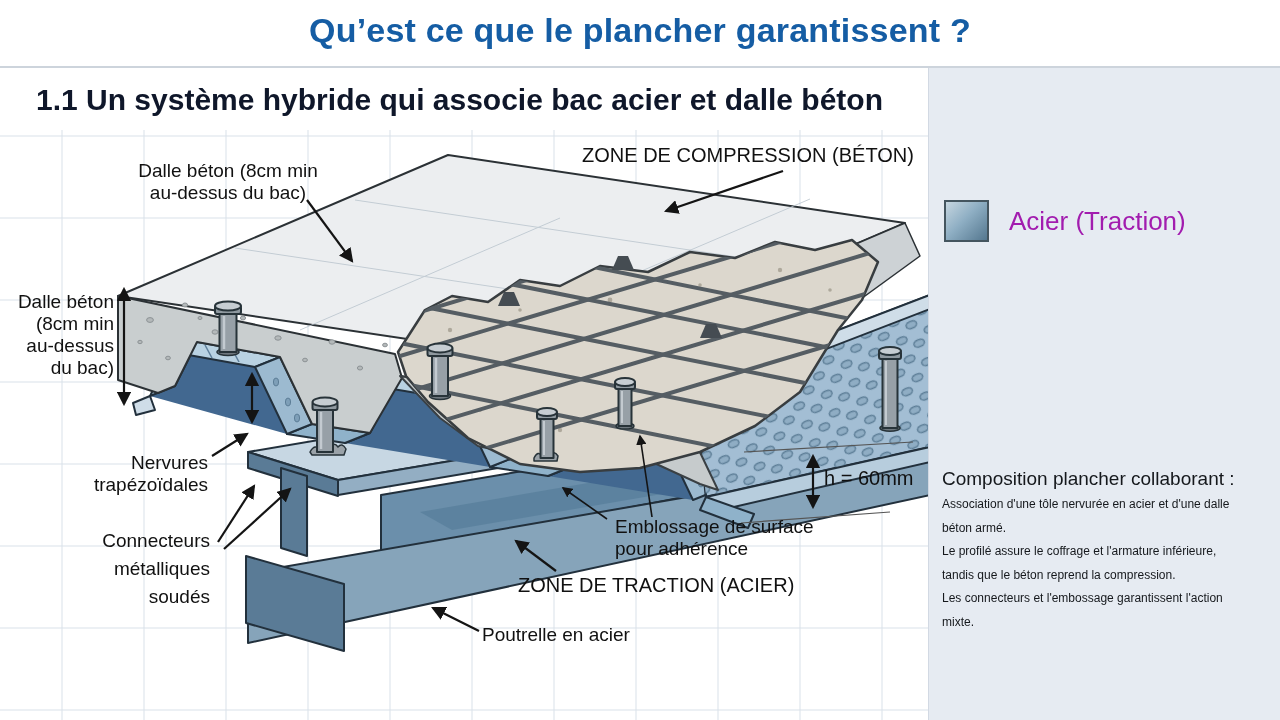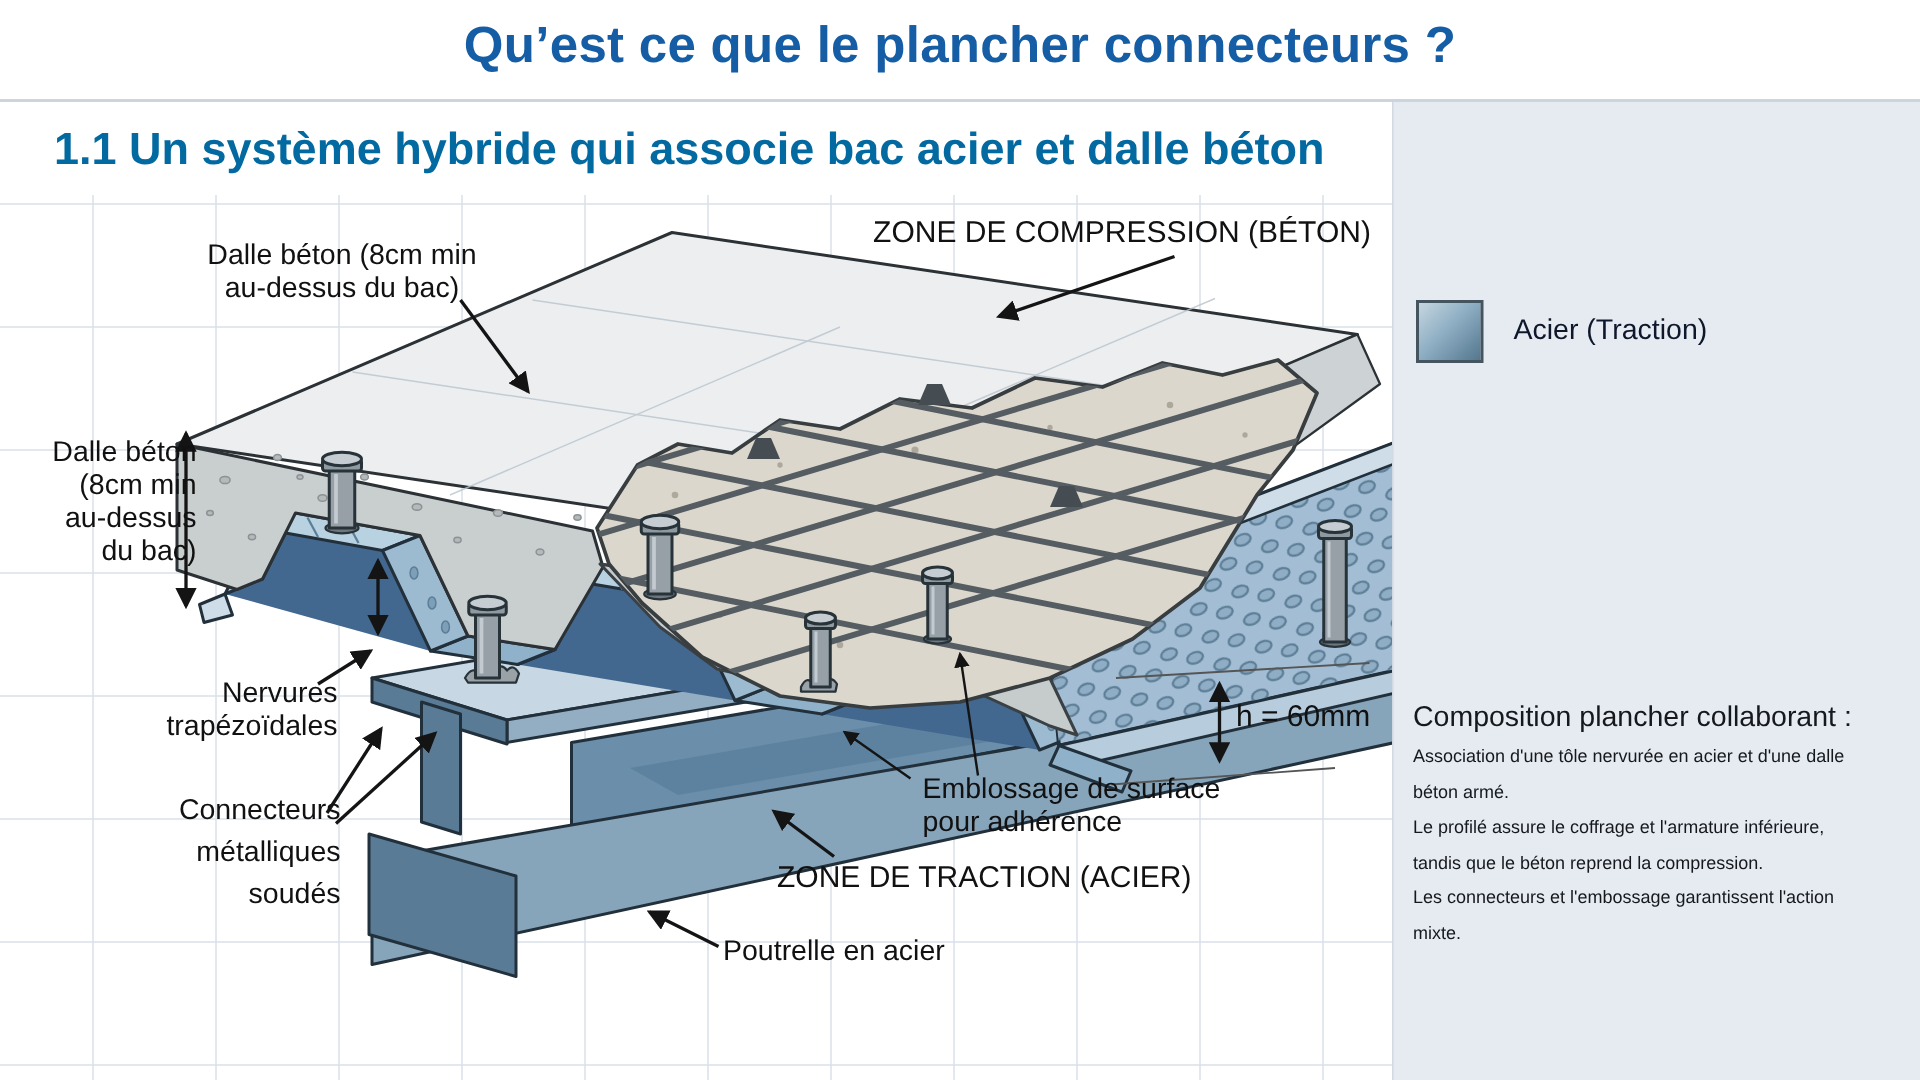--- a/index.html
+++ b/index.html
@@ -3,50 +3,50 @@
 <meta charset="utf-8">
 <style>
   html,body{margin:0;padding:0;background:#888;}
   .stage{position:relative;width:1280px;height:720px;background:#ffffff;overflow:hidden;
          font-family:"Liberation Sans",sans-serif;color:#141414;}
   
   .hdr{position:absolute;left:0;top:0;width:1280px;height:66px;background:#ffffff;
        border-bottom:2px solid #cdd4dc;}
   .hdr h1{margin:0;padding-top:11px;text-align:center;font-size:34px;font-weight:bold;
           color:#155da4;letter-spacing:.2px;}
-  .subtitle{position:absolute;left:36px;top:83px;font-size:30px;font-weight:bold;color:#0369a1;}
+  .subtitle{position:absolute;left:36px;top:83px;font-size:30px;font-weight:bold;color:#0f172a;}
   
   .diag{position:absolute;left:0;top:68px;width:928px;height:652px;}
   
   .lbl{position:absolute;white-space:pre-line;font-size:19px;line-height:22px;color:#111;}
   .lbl.bold{font-weight:normal;font-size:20px;}
-  .lbl.right{text-align:right;padding-left:17px;}
+  .lbl.right{text-align:right;}
   .lbl.center{text-align:center;}
   
   .panel{position:absolute;left:928px;top:68px;width:352px;height:652px;background:#e6ebf2;
          border-left:1px solid #d2d9e3;}
   .leg-row{position:absolute;left:15px;display:flex;align-items:center;gap:20px;height:40px;}
   .sw{width:41px;height:38px;flex:0 0 41px;}
   .sw1{background:linear-gradient(135deg,#c6d6e0 0%,#9cbac e 35%,#8fafc4 45%,#54778f 100%);
        background:linear-gradient(135deg,#c6d6e0 0%,#8fafc4 45%,#54778f 100%);
        border:2px solid #44555f;}
   .sw2{background:#d1d5d4;border:2px solid #9aa09e;}
   .sw3{background:#7b8085;border:2px solid #595e63;}
-  .leg-label{font-size:19px;color:#0f172a;}
+  .leg-label{font-size:26px;color:#a21caf;}
   .comp{position:absolute;left:13px;top:400px;width:303px;color:#15181c;}
   .comp .t{font-weight:normal;font-size:19px;margin:0 0 3px 0;}
   .comp .b{font-size:12px;line-height:23.5px;white-space:pre-line;}
 </style>
 </head>
 <body>
 
 <div class="stage">
 
   <div class="hdr">
-    <h1>Qu’est ce que le plancher connecteurs ?</h1>
+    <h1>Qu’est ce que le plancher garantissent ?</h1>
   </div>
   <div class="subtitle">1.1 Un système hybride qui associe bac acier et dalle béton</div>
 
   <svg class="diag" viewBox="0 68 928 652" width="928" height="652" xmlns="http://www.w3.org/2000/svg">
     <defs>
       <marker id="ah" viewBox="0 0 10 10" refX="8.5" refY="5" markerWidth="6.5" markerHeight="6.5" orient="auto-start-reverse">
           <path d="M0,0L10,5L0,10z" fill="#141414"></path>
         </marker>
       <pattern id="emb" width="30" height="20" patternUnits="userSpaceOnUse" patternTransform="rotate(-23)">
         <ellipse cx="7" cy="6" rx="5.5" ry="3.6" fill="#8fadc4" stroke="#5d7e97" stroke-width="1.5"></ellipse>

